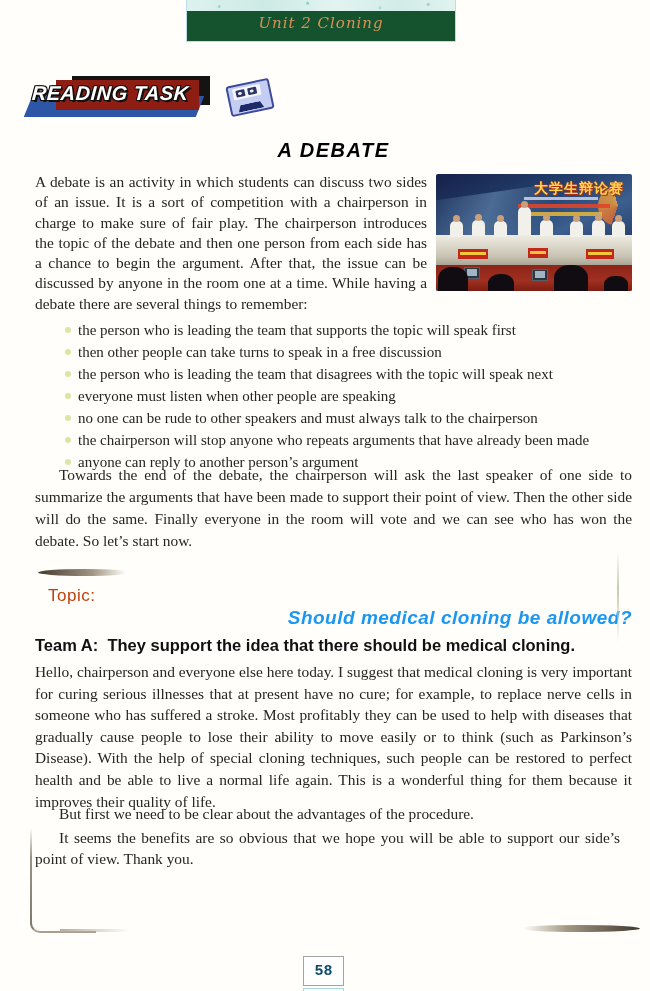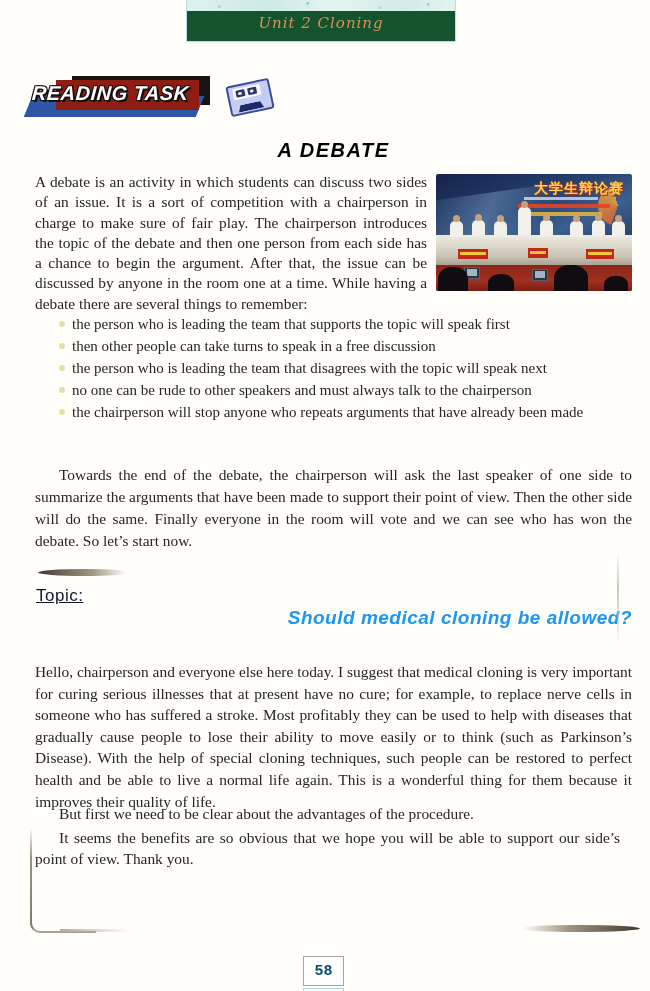--- a/index.html
+++ b/index.html
@@ -37,21 +37,21 @@
   .reel.r1{left:3px;} .reel.r2{left:15px;}
   .reel::after{content:"";position:absolute;left:2px;top:2px;width:4px;height:3px;background:#e8ecf6;border-radius:50%;}
   .c-stripe{position:absolute;left:6px;bottom:1px;width:26px;height:7px;background:#1d2a6a;
     clip-path:polygon(12% 0,88% 0,100% 100%,0 100%);}
 
   
   .a-title{position:absolute;left:35px;top:139px;width:597px;text-align:center;
     font-family:"Liberation Sans",sans-serif;font-weight:bold;font-style:italic;
     font-size:20px;letter-spacing:1.5px;color:#000000;}
   .intro{position:absolute;left:35px;top:172px;width:597px;font-size:15.4px;line-height:20.3px;text-align:justify;}
-  .rules{position:absolute;left:55px;top:309px;width:565px;list-style:none;margin:4px;padding:0;
+  .rules{position:absolute;left:55px;top:309px;width:565px;list-style:none;margin:10px;padding:0;
     font-size:15px;line-height:22px;}
   .rules li{position:relative;padding-left:13px;}
   .rules li::before{content:"";position:absolute;left:0;top:8px;width:6px;height:6px;border-radius:50%;background:#dbe6a2;}
   .closing{position:absolute;left:35px;top:464px;width:597px;font-size:15.4px;line-height:22px;
     text-align:justify;text-indent:24px;}
 
   
   .photo{position:absolute;float:right;width:196px;height:117px;margin:2px 0 4px 9px;
     float:right;position:relative;overflow:hidden;border-radius:2px;
     background:linear-gradient(155deg,#16224a 0%,#24416f 35%,#3c5f8f 55%,#27406b 75%,#1a2747 100%);}
@@ -77,22 +77,22 @@
   .sil{position:absolute;background:#100c12;border-radius:45% 45% 10% 10%;}
   .mon{position:absolute;width:14px;height:10px;background:#30343c;border:1px solid #565c68;}
   .mon::after{content:"";position:absolute;left:2px;top:1px;right:2px;bottom:2px;background:#9fb4c4;}
 
   
   .stroke{position:absolute;height:7px;border-radius:50%/50%;}
   .stroke1{left:38px;top:569px;width:92px;
     background:linear-gradient(90deg,#3f382e 0%,#6b6052 25%,#a39884 60%,rgba(200,190,175,0) 96%);}
   .stroke2{left:518px;top:925px;width:122px;
     background:linear-gradient(270deg,#3f382e 0%,#6b6052 25%,#a39884 60%,rgba(200,190,175,0) 96%);}
-  .topic-label{position:absolute;left:36px;top:586px;font-family:"Liberation Sans",sans-serif;
-    font-size:17px;color:#0f172a;letter-spacing:.5px;text-decoration:underline;}
+  .topic-label{position:absolute;left:48px;top:586px;font-family:"Liberation Sans",sans-serif;
+    font-size:17px;color:#c2410c;letter-spacing:.5px;}
   .question{position:absolute;left:35px;top:607px;width:597px;text-align:right;
     font-family:"Liberation Sans",sans-serif;font-weight:bold;font-style:italic;
     font-size:19px;color:#1b97f2;letter-spacing:.5px;}
   .team-h{position:absolute;left:35px;top:636px;width:597px;
     font-family:"Liberation Sans",sans-serif;font-weight:bold;font-size:16.5px;color:#111;white-space:pre;}
   .speech1{position:absolute;left:35px;top:661px;width:597px;font-size:15.4px;line-height:21.6px;text-align:justify;}
   .speech2{position:absolute;left:35px;top:789px;width:597px;font-size:15.4px;line-height:21.5px;}
   .speech2 .lead{text-indent:24px;margin:14px 0 1px 0;}
   .adv{list-style:none;margin:1px 0;padding:0 0 0 24px;}
   .adv li{position:relative;padding-left:16px;margin:3px 0;}
@@ -170,31 +170,34 @@
       <span class="sil" style="left:118px;bottom:-2px;width:34px;height:28px"></span>
       <span class="sil" style="left:168px;bottom:-3px;width:24px;height:18px"></span>
     </div>
     <span>A debate is an activity in which students can discuss two sides of an issue. It is a sort of competition with a chairperson in charge to make sure of fair play. The chairperson introduces the topic of the debate and then one person from each side has a chance to begin the argument. After that, the issue can be discussed by anyone in the room one at a time. While having a debate there are several things to remember:</span>
   </div>
 
   <ul class="rules">
     <li>the person who is leading the team that supports the topic will speak first</li>
     <li>then other people can take turns to speak in a free discussion</li>
     <li>the person who is leading the team that disagrees with the topic will speak next</li>
+    <li>everyone must listen when other people are speaking</li>
     <li>no one can be rude to other speakers and must always talk to the chairperson</li>
     <li>the chairperson will stop anyone who repeats arguments that have already been made</li>
+    <li>anyone can reply to another person’s argument</li>
   </ul>
 
   <div class="closing">Towards the end of the debate, the chairperson will ask the last speaker of one side to summarize the arguments that have been made to support their point of view. Then the other side will do the same. Finally everyone in the room will vote and we can see who has won the debate. So let’s start now.</div>
 
   <div class="stroke stroke1"></div>
   <div class="stroke stroke2"></div>
 
   <div class="topic-label">Topic:</div>
   <div class="question">Should medical cloning be allowed?</div>
+  <div class="team-h">Team A:  They support the idea that there should be medical cloning.</div>
   <div class="speech1">Hello, chairperson and everyone else here today. I suggest that medical cloning is very important for curing serious illnesses that at present have no cure; for example, to replace nerve cells in someone who has suffered a stroke. Most profitably they can be used to help with diseases that gradually cause people to lose their ability to move easily or to think (such as Parkinson’s Disease). With the help of special cloning techniques, such people can be restored to perfect health and be able to live a normal life again. This is a wonderful thing for them because it improves their quality of life.</div>
 
   <div class="speech2">
     <p class="lead">But first we need to be clear about the advantages of the procedure.</p>
     <p class="close">It seems the benefits are so obvious that we hope you will be able to support our side’s point of view. Thank you.</p>
   </div>
 
   <div class="edge-left"></div>
   <div class="corner"></div>
   <div class="corner-fade"></div>

